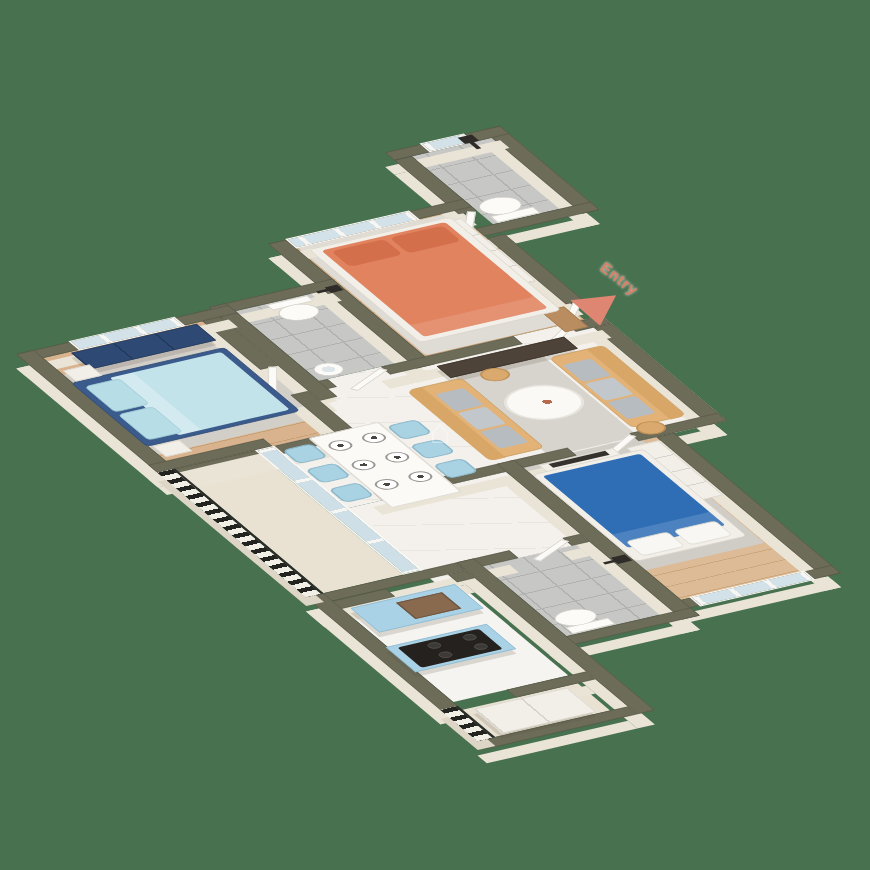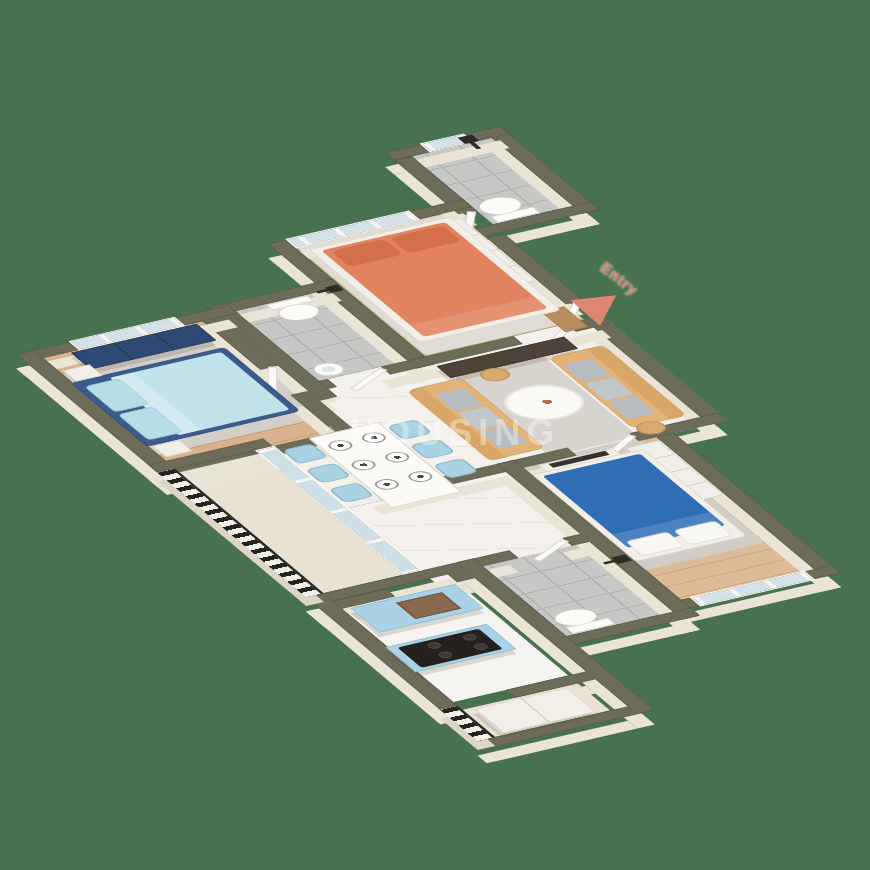--- a/index.html
+++ b/index.html
@@ -192,17 +192,16 @@
     <div style="left:1004px;top:550px;width:52px;height:92px;background:#24211e;border-radius:4px;"></div>
     <div class="round" style="left:1010px;top:560px;width:14px;height:14px;background:#3c3a36;border:1px solid #57544e;"></div>
     <div class="round" style="left:1034px;top:560px;width:14px;height:14px;background:#3c3a36;border:1px solid #57544e;"></div>
     <div class="round" style="left:1010px;top:600px;width:14px;height:14px;background:#3c3a36;border:1px solid #57544e;"></div>
     <div class="round" style="left:1034px;top:600px;width:14px;height:14px;background:#3c3a36;border:1px solid #57544e;"></div>
     <div class="white" style="left:1164px;top:534px;width:62px;height:106px;background-image:repeating-linear-gradient(to bottom,transparent 0 50px,#d8d4cb 50px 52px);box-shadow:10px 5px 0 rgba(90,80,60,.18);"></div>
   </div>
 
   <div class="watermark">
     <span class="glyph">⌂</span>
-    <span>HOUSING</span>
   </div>
   <div class="entry-arrow"></div>
   <div class="entry-label">Entry</div>
 </div>
 
 </body></html>

